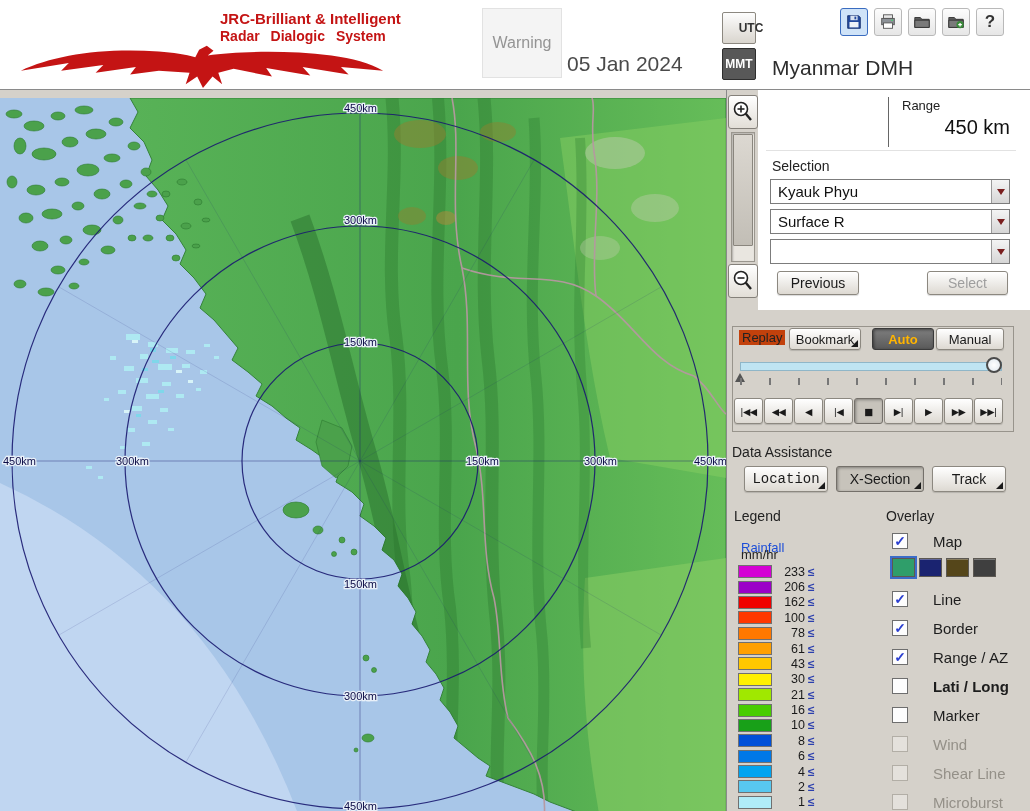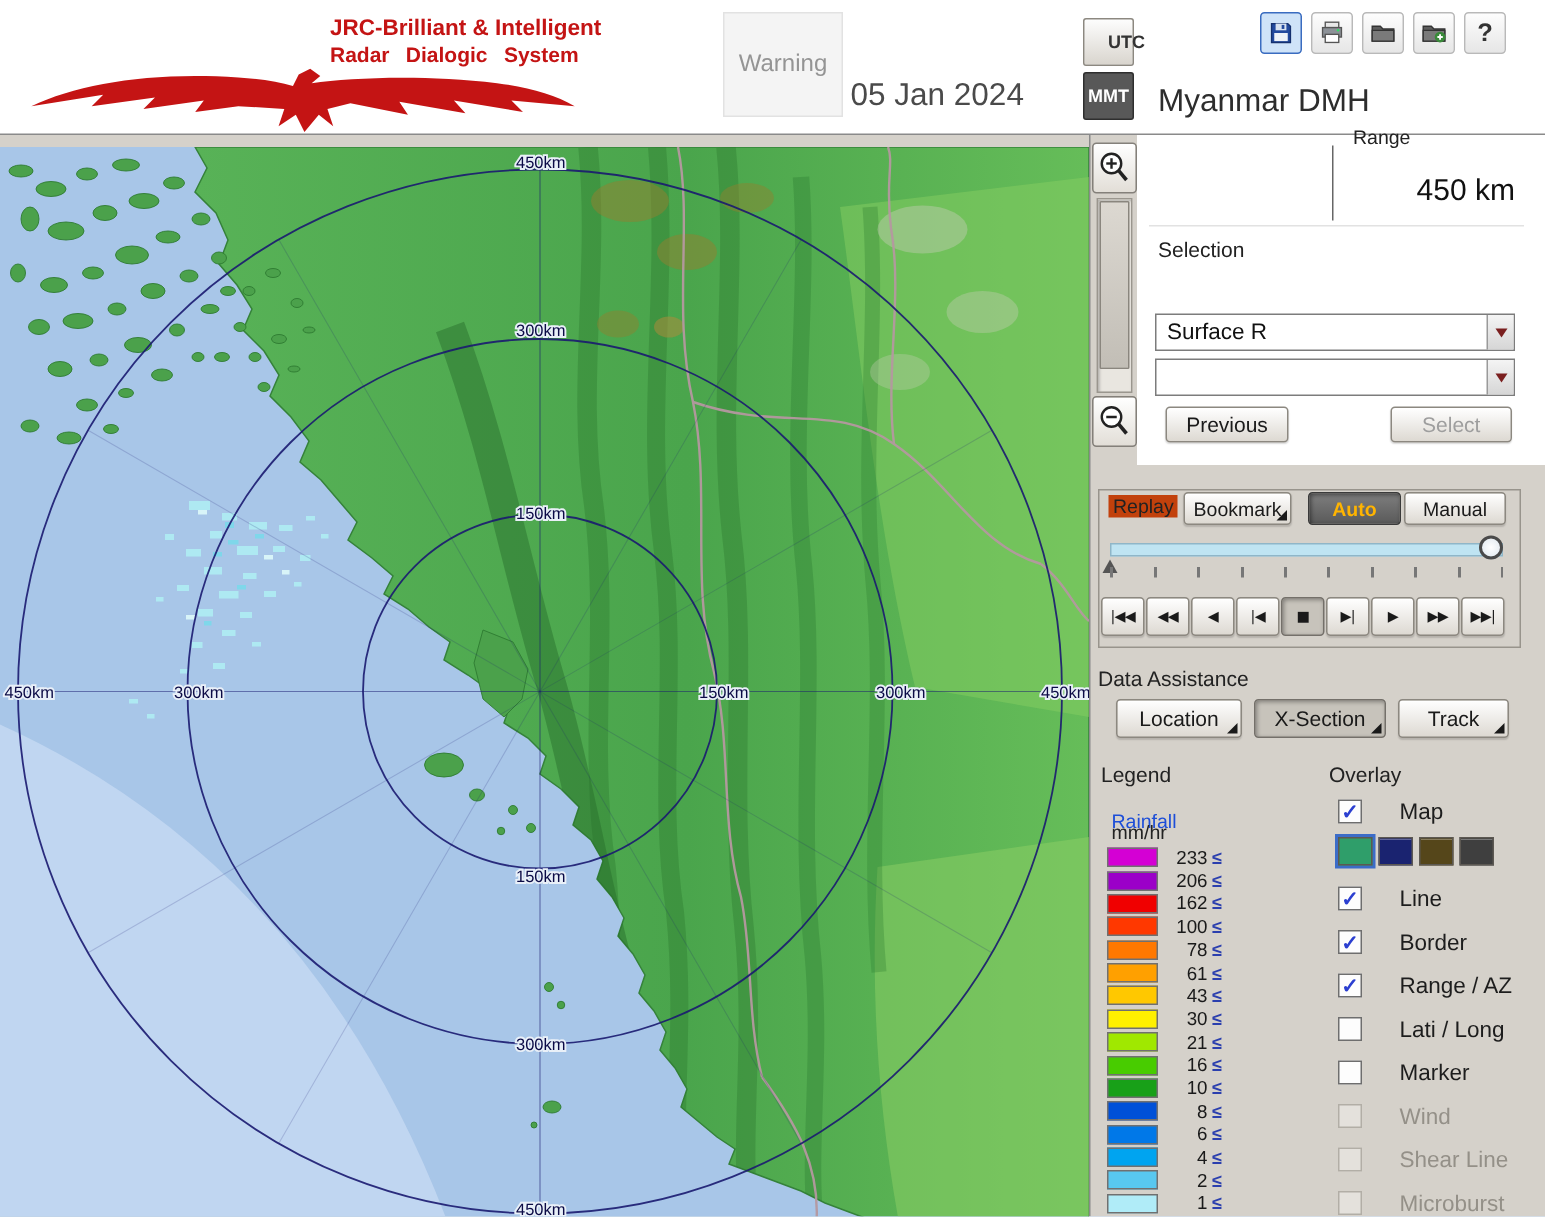--- a/index.html
+++ b/index.html
@@ -41,21 +41,21 @@
           background:#d5d1ca;border-left:1px solid #8a8a8a;}
   .zoom-btn{position:absolute;width:30px;height:34px;background:linear-gradient(#ffffff,#e2ded7);
             border:1px solid #84807a;border-radius:3px;display:flex;align-items:center;justify-content:center;}
   .scroll-track{position:absolute;left:731px;top:132px;width:24px;height:130px;background:#e9e6e0;
                 border:1px solid #9a968e;box-shadow:inset 1px 1px 2px rgba(0,0,0,.25);}
   .scroll-thumb{position:absolute;left:733px;top:134px;width:20px;height:112px;
                 background:linear-gradient(#dcd8d1,#c2beb6);border:1px solid #8a867e;border-radius:1px;}
 
   .white-card{position:absolute;left:758px;top:90px;width:272px;height:220px;background:#ffffff;}
   .range-divider{position:absolute;left:888px;top:97px;width:1px;height:50px;background:#666;}
-  .range-label{position:absolute;left:902px;top:84px;font-size:13px;color:#222;}
+  .range-label{position:absolute;left:902px;top:98px;font-size:13px;color:#222;}
   .range-value{position:absolute;left:890px;top:116px;width:120px;text-align:right;font-size:20px;color:#111;}
   .card-hair{position:absolute;left:766px;top:150px;width:250px;height:1px;background:#e2e2e2;}
   .sel-label{position:absolute;left:772px;top:158px;font-size:14px;color:#222;}
 
   .combo{position:absolute;left:770px;width:240px;height:25px;display:flex;
          border:1px solid #7c7c7c;background:#fff;}
   .combo-val{flex:1;font-size:15px;color:#111;padding:3px 0 0 7px;overflow:hidden;white-space:nowrap;}
   .combo-btn{width:18px;border-left:1px solid #9a9a9a;background:linear-gradient(#f4f4f4,#d6d6d6);
              display:flex;align-items:center;justify-content:center;}
   .combo-arrow{width:0;height:0;border-left:4px solid transparent;border-right:4px solid transparent;
@@ -86,21 +86,21 @@
                   background:radial-gradient(#ffffff,#dfe7ee);border:2px solid #4a4a4a;}
   .timeline-marker{position:absolute;left:735px;top:373px;width:0;height:0;
                    border-left:5px solid transparent;border-right:5px solid transparent;
                    border-bottom:9px solid #555;}
   .timeline-ticks{position:absolute;left:740px;top:378px;width:262px;height:7px;
                   background:repeating-linear-gradient(90deg,#777 0 2px,transparent 2px 29px);}
   .pb-btn{height:26px;width:29px;top:398px;font-family:"DejaVu Sans",sans-serif;
           font-size:9.5px;letter-spacing:-0.5px;}
 
   .da-label{position:absolute;left:732px;top:444px;font-size:14px;color:#222;}
-  .loc-btn{left:744px;top:466px;width:84px;height:26px;font-size:14px;}
+  .loc-btn{left:744px;top:466px;width:84px;height:26px;font-size:14px;font-family:Liberation Mono, monospace;}
   .xsec-btn{left:836px;top:466px;width:88px;height:26px;font-size:14px;}
   .track-btn{left:932px;top:466px;width:74px;height:26px;font-size:14px;}
 
   .legend-label{position:absolute;left:734px;top:508px;font-size:14px;color:#222;}
   .legend-sub1{position:absolute;left:741px;top:524px;font-size:13px;color:#1d4ed8;margin-top:16px;}
   .legend-sub2{position:absolute;left:741px;top:547px;font-size:13px;color:#222;}
   .legend-rows{position:absolute;left:738px;top:564px;width:100px;}
   .lrow{height:15.38px;display:flex;align-items:center;}
   .lsw{width:34px;height:13px;border:1px solid #707070;}
   .lval{width:28px;text-align:right;font-size:12.5px;color:#1a1a1a;margin-left:5px;}
@@ -382,20 +382,26 @@
   </div>
 
   <div class="white-card"></div>
   <div class="range-divider"></div>
   <div class="range-label">Range</div>
   <div class="range-value">450 km</div>
   <div class="card-hair"></div>
 
   <div class="sel-label">Selection</div>
 
+  <div class="combo" style="top:179px;">
+    <div class="combo-val">Kyauk Phyu</div>
+    <div class="combo-btn">
+      <div class="combo-arrow"></div>
+    </div>
+  </div>
   <div class="combo" style="top:209px;">
     <div class="combo-val">Surface R</div>
     <div class="combo-btn">
       <div class="combo-arrow"></div>
     </div>
   </div>
   <div class="combo" style="top:239px;">
     <div class="combo-val"></div>
     <div class="combo-btn">
       <div class="combo-arrow"></div>
@@ -542,21 +548,21 @@
         <i>✓</i>
       </span>
     <span class="olabel">Border</span>
   </div>
   <div class="orow" style="top:646px;">
     <span class="cbx">
         <i>✓</i>
       </span>
     <span class="olabel">Range / AZ</span>
   </div>
-  <div class="orow" style="top:675px;">
+  <div class="orow" style="top:675px;font-weight:bold;">
     <span class="cbx"></span>
     <span class="olabel">Lati / Long</span>
   </div>
   <div class="orow" style="top:704px;">
     <span class="cbx"></span>
     <span class="olabel">Marker</span>
   </div>
   <div class="orow dis" style="top:733px;">
     <span class="cbx"></span>
     <span class="olabel">Wind</span>

